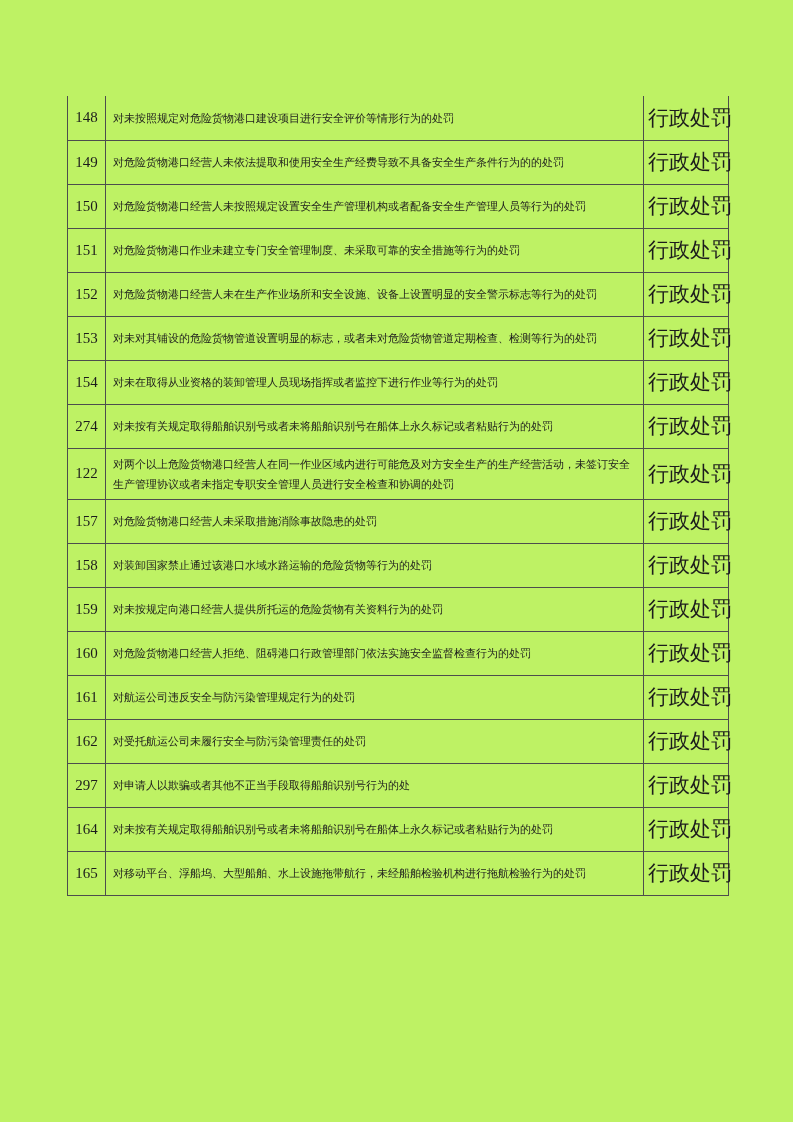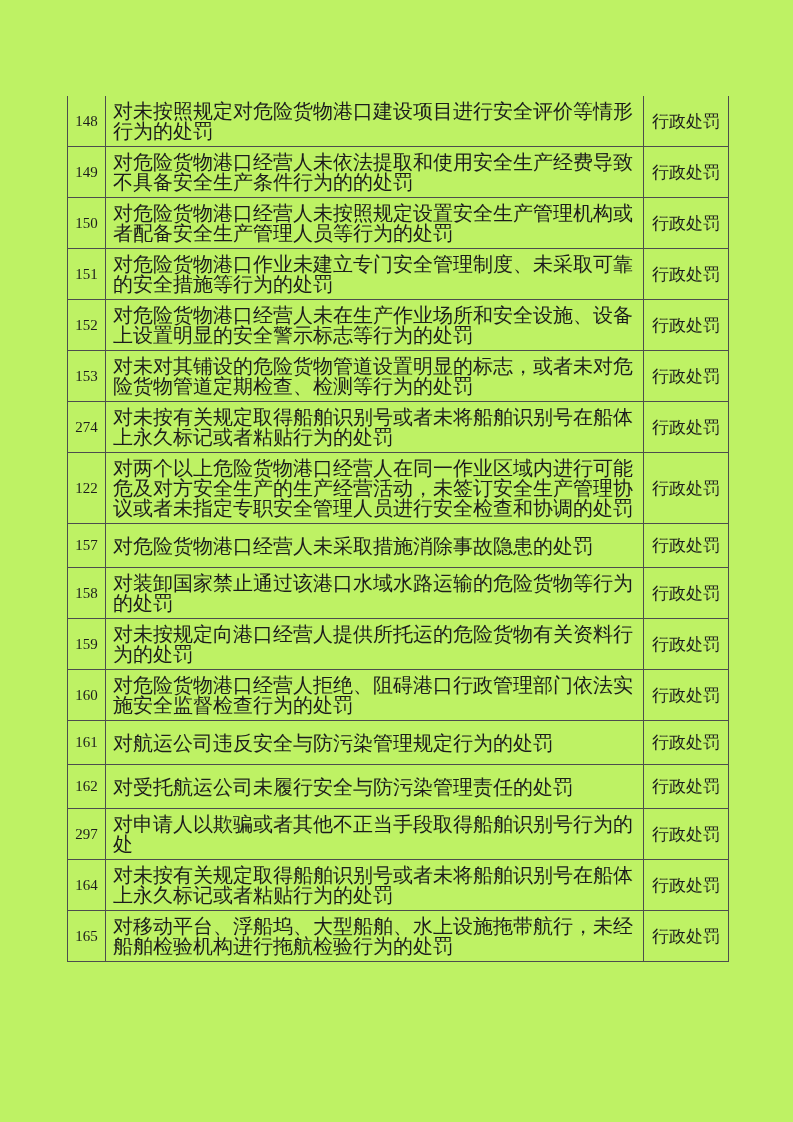--- a/index.html
+++ b/index.html
@@ -36,29 +36,29 @@
   }
   td.cell-no {
     width: 38px;
     text-align: center;
     font-size: 15px;
     padding: 0 2px;
   }
   td.cell-desc {
     width: 538px;
     text-align: left;
-    font-size: 20px;
+    font-size: 11px;
     line-height: 20px;
     padding: 5px 7px;
     word-break: break-all;
   }
   td.cell-cat {
     width: 85px;
     text-align: center;
-    font-size: 17px;
+    font-size: 21px;
     padding: 0 4px;
     white-space: nowrap;
   }
 </style>
 </head>
 <body>
 
 <div class="page">
   <table class="penalty-table">
     <tbody id="table-body">
@@ -83,20 +83,25 @@
           <td class="cell-cat">行政处罚</td>
         </tr>
         <tr>
           <td class="cell-no">152</td>
           <td class="cell-desc">对危险货物港口经营人未在生产作业场所和安全设施、设备上设置明显的安全警示标志等行为的处罚</td>
           <td class="cell-cat">行政处罚</td>
         </tr>
         <tr>
           <td class="cell-no">153</td>
           <td class="cell-desc">对未对其铺设的危险货物管道设置明显的标志，或者未对危险货物管道定期检查、检测等行为的处罚</td>
+          <td class="cell-cat">行政处罚</td>
+        </tr>
+        <tr>
+          <td class="cell-no">154</td>
+          <td class="cell-desc">对未在取得从业资格的装卸管理人员现场指挥或者监控下进行作业等行为的处罚</td>
           <td class="cell-cat">行政处罚</td>
         </tr>
         <tr>
           <td class="cell-no">274</td>
           <td class="cell-desc">对未按有关规定取得船舶识别号或者未将船舶识别号在船体上永久标记或者粘贴行为的处罚</td>
           <td class="cell-cat">行政处罚</td>
         </tr>
         <tr>
           <td class="cell-no">122</td>
           <td class="cell-desc">对两个以上危险货物港口经营人在同一作业区域内进行可能危及对方安全生产的生产经营活动，未签订安全生产管理协议或者未指定专职安全管理人员进行安全检查和协调的处罚</td>

